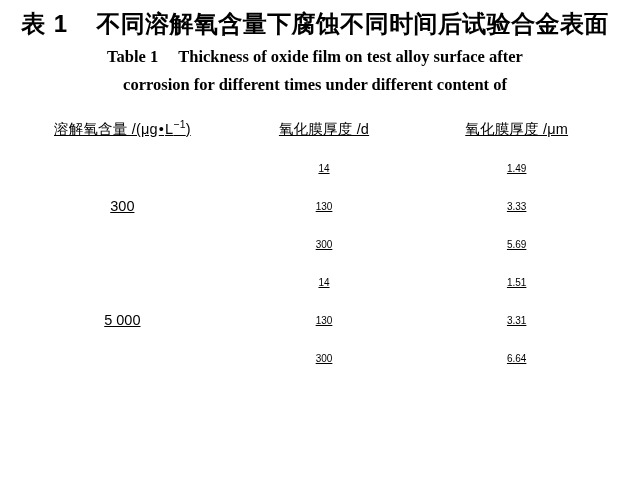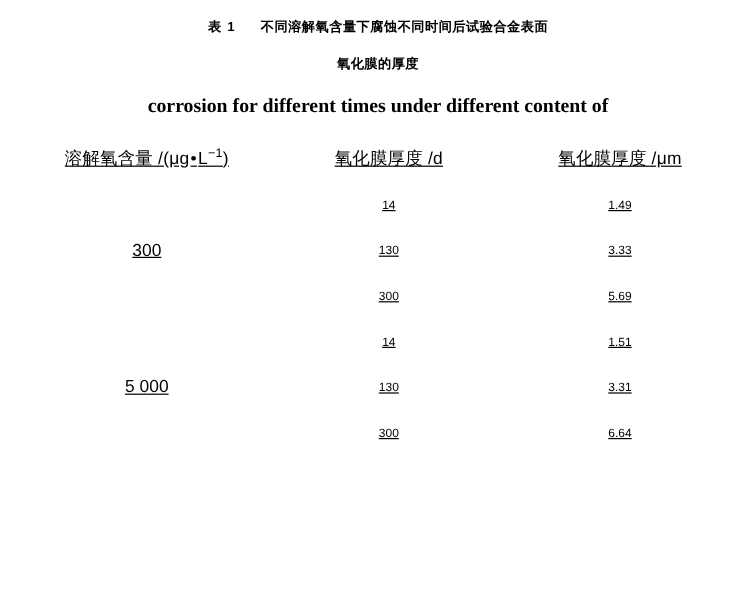--- a/index.html
+++ b/index.html
@@ -19,21 +19,21 @@
     height: 492px;
     position: relative;
     box-sizing: border-box;
     padding: 0 14px;
   }
   
   .title-cn {
     text-align: center;
     font-family: "Liberation Sans", sans-serif;
     font-weight: bold;
-    font-size: 11px;
+    font-size: 24px;
     line-height: 31px;
     letter-spacing: 0.4px;
     margin-top: 8px;
   }
   .title-cn .lead {
     letter-spacing: 1px;
   }
   .title-cn .gap {
     display: inline-block;
     width: 14px;
@@ -105,24 +105,28 @@
 <body>
 
 <div class="page">
 
   <div class="title-cn">
     <div>
       <span class="lead">表 1</span>
       <span class="gap"></span>
       <span>不同溶解氧含量下腐蚀不同时间后试验合金表面</span>
     </div>
-    <div>氧化膜的厚度</div>
   </div>
 
   <div class="title-en">
+    <div>
+      <span>Table 1</span>
+      <span class="gap"></span>
+      <span>Thickness of oxide film on test alloy surface after</span>
+    </div>
     <div>corrosion for different times under different content of</div>
   </div>
 
   <table class="data">
     <colgroup>
       <col class="col-a">
       <col class="col-b">
       <col class="col-c">
     </colgroup>
     <thead>

